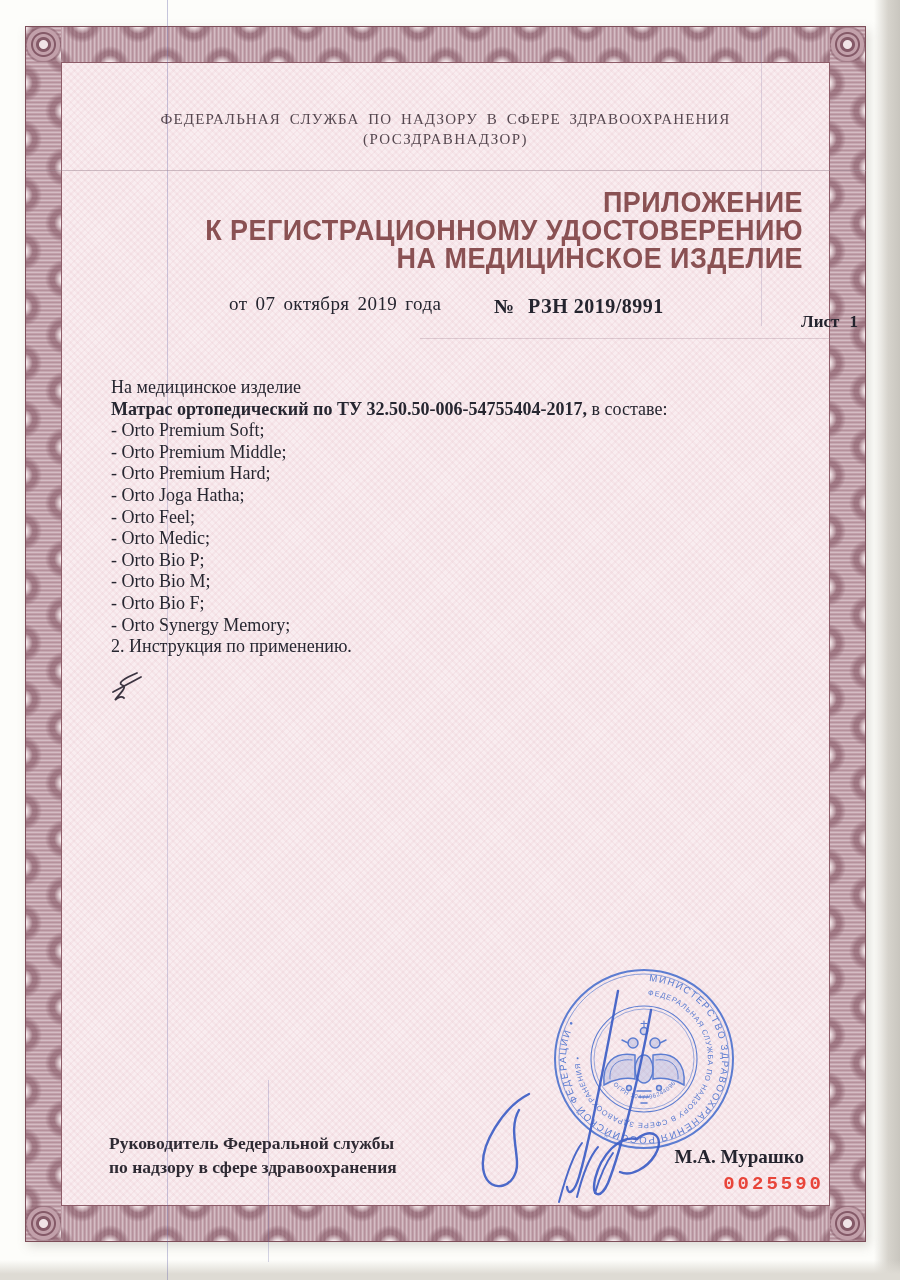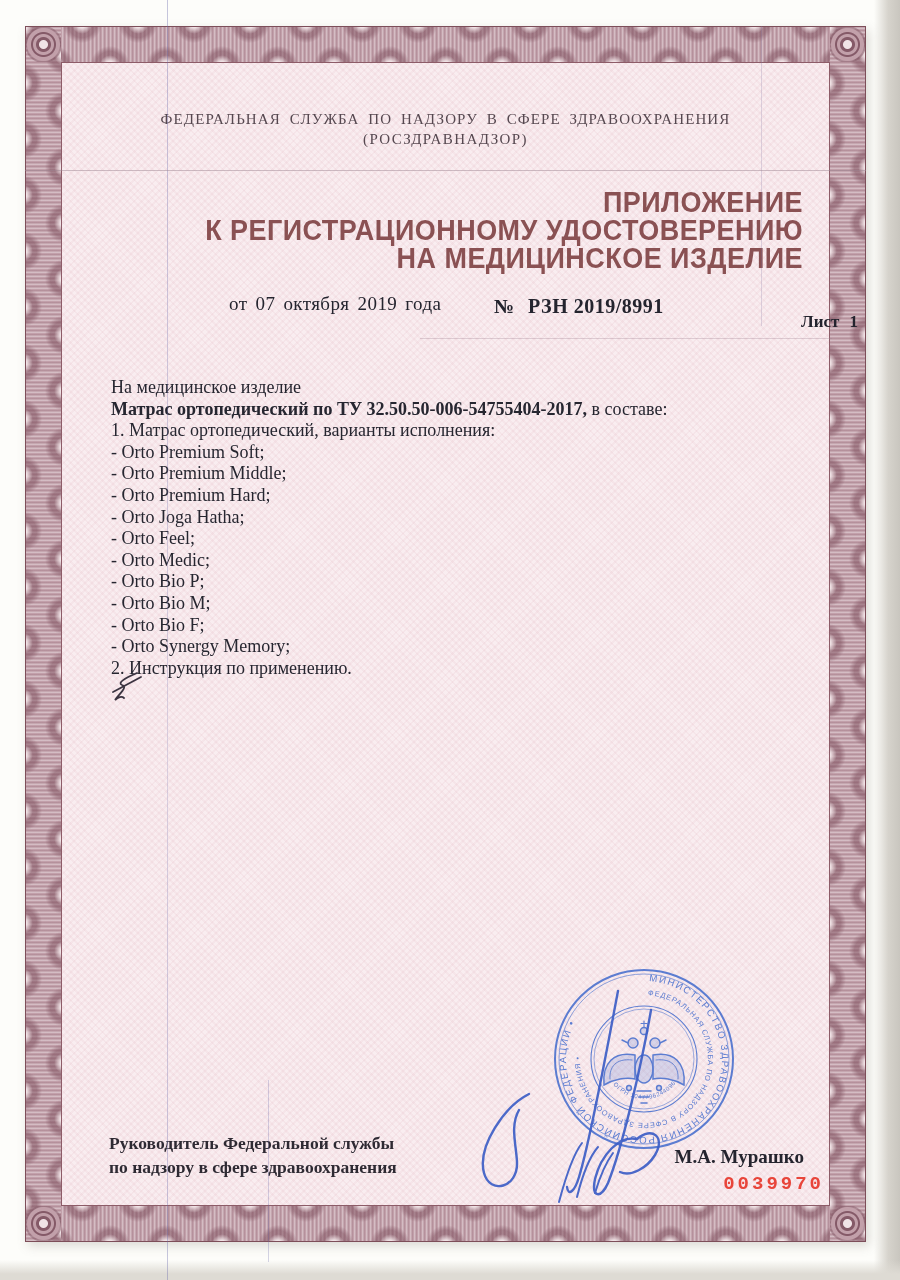--- a/index.html
+++ b/index.html
@@ -99,21 +99,20 @@
     <div class="abs issue-date">от 07 октября 2019 года</div>
     <div class="abs issue-no">
       <span>№</span><span class="num">РЗН 2019/8991</span>
     </div>
     <div class="abs sheet">Лист 1</div>
 
     <div class="abs body">
       <div>На медицинское изделие</div>
       <div><span class="b">Матрас ортопедический по ТУ 32.50.50-006-54755404-2017,</span><span> в составе:</span></div>
       <div>
-          <div>1. Матрас ортопедический, варианты исполнения:</div>
           <div>- Orto Premium Soft;</div>
           <div>- Orto Premium Middle;</div>
           <div>- Orto Premium Hard;</div>
           <div>- Orto Joga Hatha;</div>
           <div>- Orto Feel;</div>
           <div>- Orto Medic;</div>
           <div>- Orto Bio P;</div>
           <div>- Orto Bio M;</div>
           <div>- Orto Bio F;</div>
           <div>- Orto Synergy Memory;</div>
@@ -177,21 +176,21 @@
         <path d="M154,217 C160,197 166,185 172,177" stroke-width="2"></path>
         <path d="M196,163 C211,150 225,161 214,179 C206,192 190,201 179,196"></path>
       </g>
     </svg>
 
     <div class="abs footer-pos">
       <div>Руководитель Федеральной службы</div>
       <div>по надзору в сфере здравоохранения</div>
     </div>
     <div class="abs signer">М.А. Мурашко</div>
-    <div class="abs serial">0039970</div>
+    <div class="abs serial">0025590</div>
   </div>
 
   <div class="crease crease-v1"></div>
   <div class="crease crease-v2"></div>
   <div class="crease crease-v3"></div>
   <div class="crease crease-h1"></div>
   <div class="crease crease-h2"></div>
 </div>
 
 </body></html>

